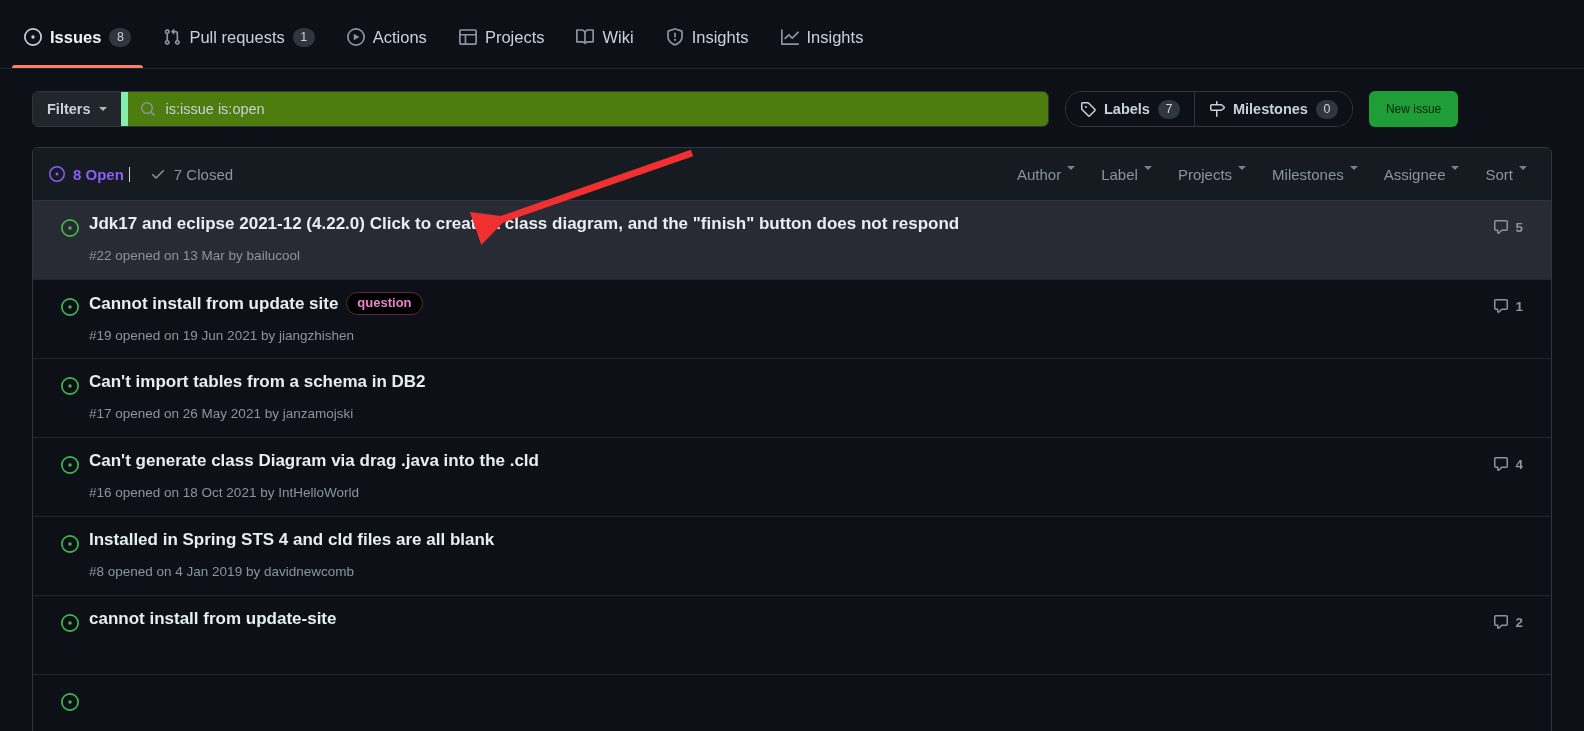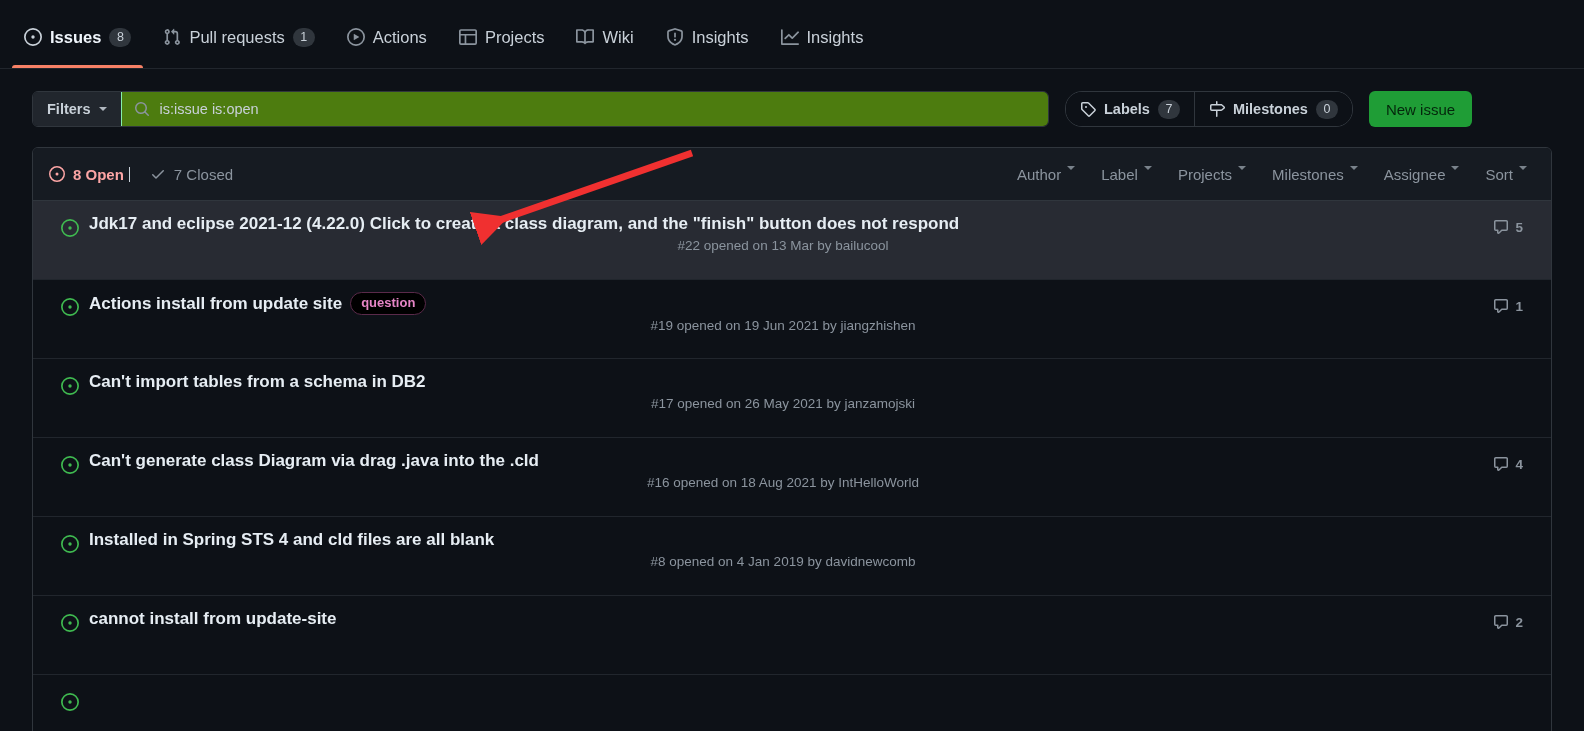--- a/index.html
+++ b/index.html
@@ -70,21 +70,21 @@
     height: 36px;
     border: 1px solid #30363d;
     border-radius: 6px;
     overflow: hidden;
     background: #0d1117;
   }
   .filters-btn {
     display: flex; align-items: center; gap: 8px;
     padding: 0 14px;
     background: #21262d;
-    border-right: 1px solid #86efac;
+    border-right: 7px solid #86efac;
     font-size: 14.5px;
     font-weight: bold;
     color: #c9d1d9;
     cursor: pointer;
   }
   .caret {
     width: 0; height: 0;
     border-left: 4px solid transparent;
     border-right: 4px solid transparent;
     border-top: 4px solid currentColor;
@@ -118,21 +118,21 @@
     color: #c9d1d9;
     cursor: pointer;
   }
   .btngroup > div + div { border-left: 1px solid #30363d; }
   .btngroup .ico { width: 16px; height: 16px; color: #c9d1d9; }
   .new-issue {
     height: 36px;
     padding: 0 17px;
     background: #1f9d36;
     color: #04260c;
-    font-size: 15px;
+    font-size: 12px;
     border: none;
     border-radius: 6px;
     cursor: pointer;
     font-family: inherit;
     flex: none;
   }
 
   
   .listbox {
     margin: 20px 32px 0 32px;
@@ -149,21 +149,21 @@
     border-bottom: 1px solid #30363d;
     padding: 0 16px;
   }
   .state-filters { display: flex; align-items: center; gap: 20px; }
   .state {
     display: flex; align-items: center; gap: 8px;
     font-size: 15px;
     color: #8b949e;
     cursor: pointer;
   }
-  .state.selected { color: #fca5a5; font-weight: bold; }
+  .state.selected { color: #8b5cf6; font-weight: bold; }
   .state .ico { width: 16px; height: 16px; }
   .caretbar { display: inline-block; width: 1px; height: 15px; background: #c9d1d9; margin-left: -3px; }
   .header-right { margin-left: auto; display: flex; align-items: center; gap: 26px; padding-right: 8px; }
   .dropdown {
     display: flex; align-items: flex-start; gap: 6px;
     font-size: 15px; color: #8b949e; cursor: pointer;
   }
 
   
   .row {
@@ -194,24 +194,23 @@
     border-radius: 999px;
     font-size: 13px;
     font-weight: 600;
     line-height: 18px;
     background: #000000;
     color: #e685c6;
     border: 1px solid #5a2a4a;
     cursor: pointer;
   }
   .row-meta {
-    margin-top: 2px;
+    margin-top: 12px;
     font-size: 13.5px;
     color: #8b949e;
-    text-align: center;
   }
   .row-right {
     flex: none;
     display: flex;
     align-items: center;
     gap: 6px;
     margin: 6px 12px 0 0;
     min-width: 46px;
     justify-content: flex-end;
   }
@@ -404,21 +403,21 @@
               </svg></span>
             <span class="cmt-count">5</span>
           </div>
         </div>
         <div class="row">
           <span class="row-icon"><svg viewBox="0 0 16 16" fill="currentColor">
               <path d="M8 9.5a1.5 1.5 0 1 0 0-3 1.5 1.5 0 0 0 0 3Z"></path>
               <path d="M8 0a8 8 0 1 1 0 16A8 8 0 0 1 8 0ZM1.5 8a6.5 6.5 0 1 0 13 0 6.5 6.5 0 0 0-13 0Z"></path>
             </svg></span>
           <div class="row-main">
-            <div><span class="row-title">Actions install from update site</span><span class="label-pill">question</span></div>
+            <div><span class="row-title">Cannot install from update site</span><span class="label-pill">question</span></div>
             <div class="row-meta">#19 opened on 19 Jun 2021 by jiangzhishen</div>
           </div>
           <div class="row-right">
             <span class="ico"><svg viewBox="0 0 16 16" fill="currentColor">
                 <path d="M1 2.75C1 1.784 1.784 1 2.75 1h10.5c.966 0 1.75.784 1.75 1.75v7.5A1.75 1.75 0 0 1 13.25 12H9.06l-2.573 2.573A1.458 1.458 0 0 1 4 13.543V12H2.75A1.75 1.75 0 0 1 1 10.25Zm1.75-.25a.25.25 0 0 0-.25.25v7.5c0 .138.112.25.25.25h2a.75.75 0 0 1 .75.75v2.19l2.72-2.72a.749.749 0 0 1 .53-.22h4.5a.25.25 0 0 0 .25-.25v-7.5a.25.25 0 0 0-.25-.25Z"></path>
               </svg></span>
             <span class="cmt-count">1</span>
           </div>
         </div>
         <div class="row">
@@ -432,21 +431,21 @@
           </div>
           <div class="row-right"></div>
         </div>
         <div class="row">
           <span class="row-icon"><svg viewBox="0 0 16 16" fill="currentColor">
               <path d="M8 9.5a1.5 1.5 0 1 0 0-3 1.5 1.5 0 0 0 0 3Z"></path>
               <path d="M8 0a8 8 0 1 1 0 16A8 8 0 0 1 8 0ZM1.5 8a6.5 6.5 0 1 0 13 0 6.5 6.5 0 0 0-13 0Z"></path>
             </svg></span>
           <div class="row-main">
             <div><span class="row-title">Can't generate class Diagram via drag .java into the .cld</span></div>
-            <div class="row-meta">#16 opened on 18 Aug 2021 by IntHelloWorld</div>
+            <div class="row-meta">#16 opened on 18 Oct 2021 by IntHelloWorld</div>
           </div>
           <div class="row-right">
             <span class="ico"><svg viewBox="0 0 16 16" fill="currentColor">
                 <path d="M1 2.75C1 1.784 1.784 1 2.75 1h10.5c.966 0 1.75.784 1.75 1.75v7.5A1.75 1.75 0 0 1 13.25 12H9.06l-2.573 2.573A1.458 1.458 0 0 1 4 13.543V12H2.75A1.75 1.75 0 0 1 1 10.25Zm1.75-.25a.25.25 0 0 0-.25.25v7.5c0 .138.112.25.25.25h2a.75.75 0 0 1 .75.75v2.19l2.72-2.72a.749.749 0 0 1 .53-.22h4.5a.25.25 0 0 0 .25-.25v-7.5a.25.25 0 0 0-.25-.25Z"></path>
               </svg></span>
             <span class="cmt-count">4</span>
           </div>
         </div>
         <div class="row">
           <span class="row-icon"><svg viewBox="0 0 16 16" fill="currentColor">

